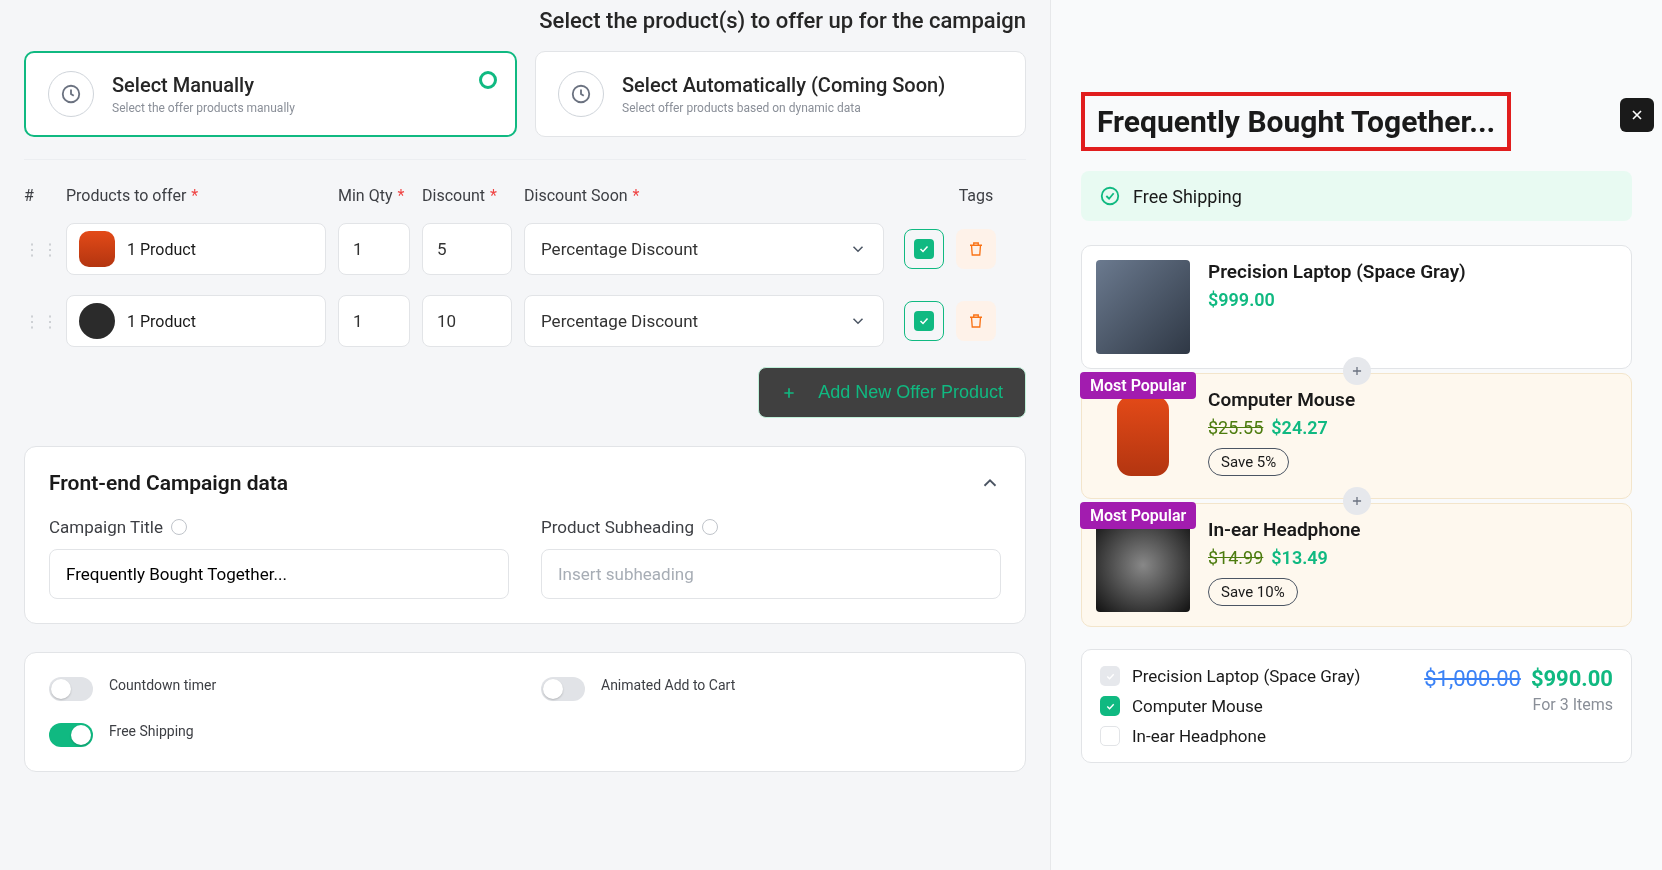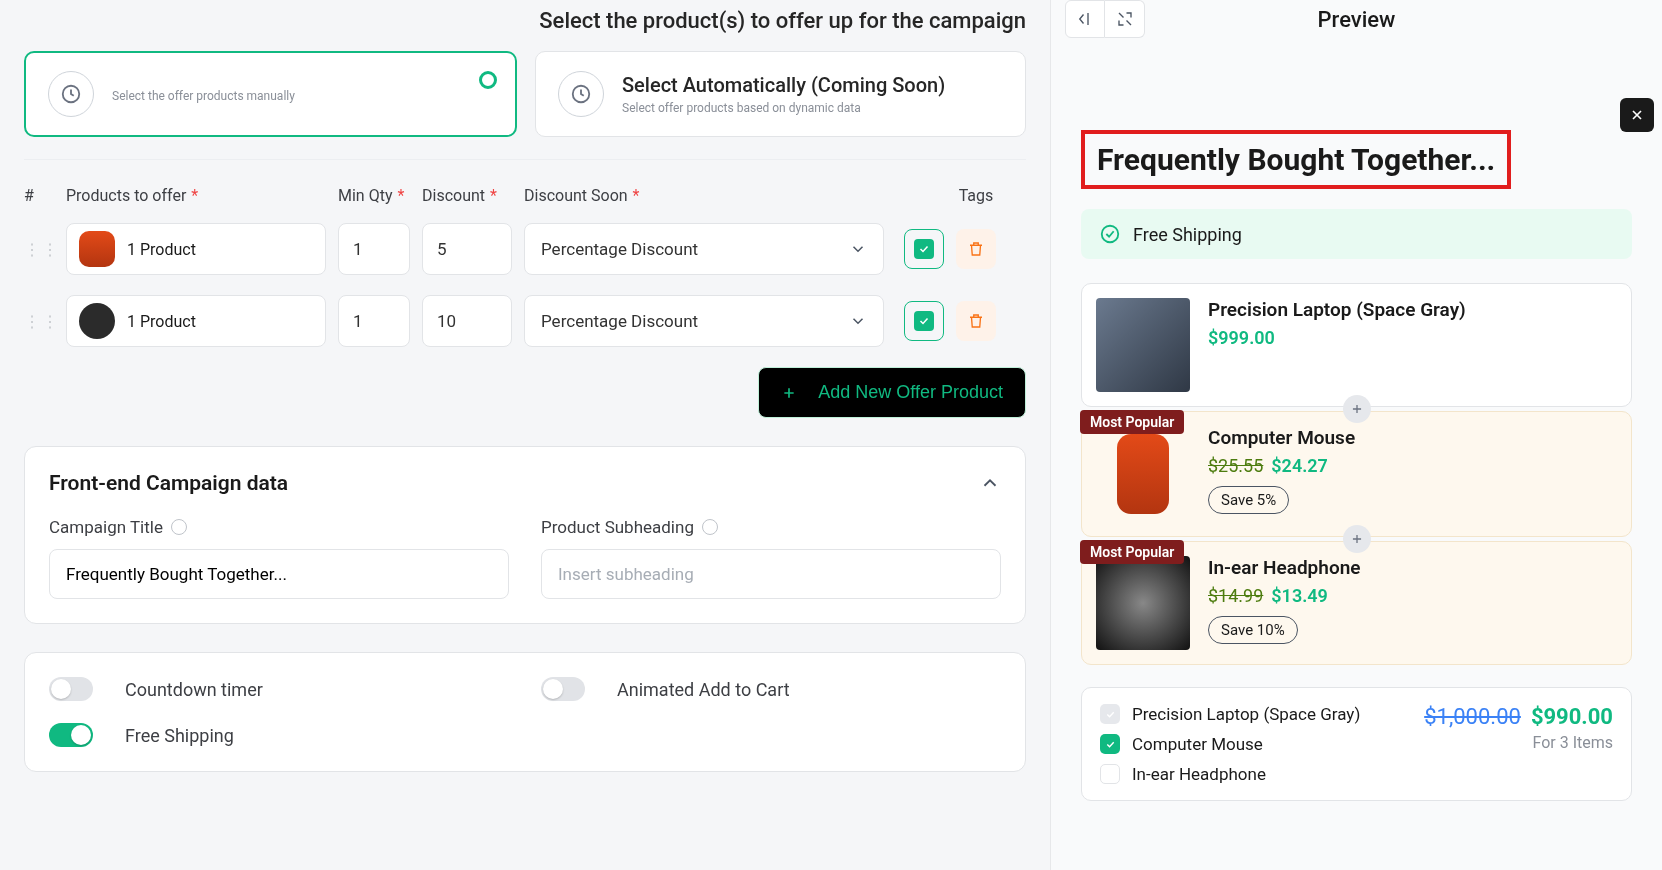--- a/index.html
+++ b/index.html
@@ -36,34 +36,34 @@
   .inp-min { width: 72px; }
   .inp-disc { width: 90px; }
   .sel { width: 360px; height: 52px; border: 1px solid #e2e4e7; border-radius: 8px; background: #fff; padding: 0 16px; display: flex; align-items: center; justify-content: space-between; font-size: 17px; color:#333;}
   .chev { width:18px;height:18px;stroke:#4b5563;fill:none;stroke-width:2;}
   .chk { width: 40px; height: 40px; border: 1.5px solid #10b981; border-radius: 8px; display: flex; align-items: center; justify-content: center; margin-left: 8px;}
   .chk-inner{ width:20px;height:20px; background:#10b981; border-radius:4px; display:flex;align-items:center;justify-content:center;}
   .chk-inner svg{width:12px;height:12px;stroke:#fff;fill:none;stroke-width:3;}
   .trash { width: 40px; height: 40px; background: #fef2e9; border-radius: 8px; display: flex; align-items: center; justify-content: center; }
   .trash svg{width:18px;height:18px;stroke:#f97316;fill:none;stroke-width:1.8;}
 
-  .add-btn { margin-left:auto; display:flex;align-items:center;gap:21px; background:#000000; border:1px solid #bff0d9; color:#10b981; font-size:18px; font-weight:500; padding:14px 22px; border-radius:8px; }
+  .add-btn { margin-left:auto; display:flex;align-items:center;gap:21px; background:#404040; border:1px solid #bff0d9; color:#10b981; font-size:18px; font-weight:500; padding:14px 22px; border-radius:8px; }
   .add-btn svg{width:16px;height:16px;stroke:#10b981;stroke-width:2.5;fill:none;}
 
   .panel { background:#fff; border:1px solid #e2e4e7; border-radius:12px; padding:24px; margin-top:28px;}
   .panel-head { display:flex;justify-content:space-between;align-items:center; margin-bottom:22px;}
   .panel-head h2{font-size:21px; font-weight:600;}
   .field-row { display:flex; gap:32px;}
   .field{flex:1;}
   .field label{display:flex;align-items:center;gap:8px;font-size:17px;color:#3d3f44;margin-bottom:12px;}
   .field input{width:100%;height:50px;border:1px solid #e2e4e7;border-radius:8px;padding:0 16px;font-size:17px;}
   .info-circ{width:16px;height:16px;border:1.5px solid #c0c4ca;border-radius:50%;}
 
   .toggle-row{display:flex;gap:32px;}
-  .toggle-item{display:flex;align-items:center;gap:32px;font-size:18px;color:#3d3f44;flex:1;}
+  .toggle-item{display:flex;gap:16px;font-size:14px;color:#3d3f44;flex:1;}
   .switch{width:44px;height:24px;background:#e1e3e7;border-radius:99px;position:relative;}
   .switch .knob{position:absolute;top:2px;left:2px;width:20px;height:20px;background:#fff;border-radius:50%;box-shadow:0 1px 2px rgba(0,0,0,.2);}
   .switch.on{background:#10b981;}
   .switch.on .knob{left:22px;}
 
   .topbar{display:flex;align-items:center;justify-content:center;position:relative;height:38px;}
   .topbar-icons{position:absolute;left:14px;top:0;display:flex;gap:0;}
   .ticon{width:40px;height:38px;border:1px solid #e2e4e7;display:flex;align-items:center;justify-content:center;background:#fff;}
   .ticon:first-child{border-radius:6px 0 0 6px;}
   .ticon:last-child{border-radius:0 6px 6px 0;border-left:none;}
@@ -79,21 +79,21 @@
 
   .pcard{background:#fff;border:1px solid #e2e4e7;border-radius:10px;padding:14px;display:flex;gap:18px;align-items:flex-start;position:relative;}
   .pcard.hl{background:#fef8ee;border-color:#f3e5cb;}
   .pimg{width:94px;height:94px;border-radius:4px;background:#444 center/cover;}
   .pimg.laptop{background:linear-gradient(135deg,#6b7a8f,#2f3845);}
   .pimg.mouse{background:linear-gradient(#e34a18,#b33510);border-radius:14px;width:52px;height:80px;margin:8px 21px;}
   .pimg.head{background:radial-gradient(circle at 50% 50%,#888,#111);}
   .pinfo h4{font-size:19px;font-weight:600;margin-bottom:6px;}
   .price{font-size:18px;color:#4d7c0f;text-decoration:line-through;}
   .price.now{color:#10b981;text-decoration:none;font-weight:600;margin-left:8px;}
-  .badge-pop{position:absolute;top:-2px;left:-2px;background:#7f1d1d;color:#fff;font-size:14px;font-weight:600;padding:4px 10px;border-radius:4px;}
+  .badge-pop{position:absolute;top:-2px;left:-2px;background:#a21caf;color:#fff;font-size:16px;font-weight:600;padding:4px 10px;border-radius:4px;}
   .save-pill{display:inline-block;border:1.3px solid #4b5563;border-radius:99px;padding:4px 12px;font-size:15px;margin-top:10px;}
   .plus-dot{width:28px;height:28px;background:#e6e8ec;border-radius:50%;display:flex;align-items:center;justify-content:center;margin:-12px auto;position:relative;z-index:2;}
   .plus-dot svg{width:14px;height:14px;stroke:#6b7280;stroke-width:2.2;fill:none;}
 
   .summary{border:1px solid #e2e4e7;border-radius:10px;background:#fff;margin-top:22px;padding:16px 18px;display:flex;justify-content:space-between;}
   .slist{display:flex;flex-direction:column;gap:10px;font-size:17px;}
   .srow{display:flex;align-items:center;gap:12px;}
   .sbox{width:20px;height:20px;border-radius:5px;background:#e6e8ec;display:flex;align-items:center;justify-content:center;}
   .sbox.on{background:#10b981;}
   .sbox svg{width:11px;height:11px;stroke:#fff;stroke-width:3;fill:none;}
@@ -112,20 +112,21 @@
 
   <div class="cards-row">
     <div class="card selected">
       <div class="card-icon">
         <svg viewBox="0 0 24 24">
             <circle cx="12" cy="12" r="9"></circle>
             <path d="M12 7v5l3 2"></path>
           </svg>
       </div>
       <div class="card-txt">
+        <h3>Select Manually</h3>
         <p>Select the offer products manually</p>
       </div>
       <div class="radio-dot"></div>
     </div>
     <div class="card">
       <div class="card-icon">
         <svg viewBox="0 0 24 24">
             <circle cx="12" cy="12" r="9"></circle>
             <path d="M12 7v5l3 2"></path>
           </svg>
@@ -258,35 +259,20 @@
         <div class="switch on">
             <div class="knob"></div>
           </div>
         <span>Free Shipping</span>
       </div>
     </div>
   </div>
 </div>
 
 <div class="right">
-  <div class="topbar">
-    <div class="topbar-icons">
-      <div class="ticon">
-          <svg viewBox="0 0 24 24">
-            <path d="M10 6l-5 6 5 6M16 4v16"></path>
-          </svg>
-        </div>
-      <div class="ticon">
-          <svg viewBox="0 0 24 24">
-            <path d="M4 4l6 6M20 20l-6-6M14 4h6v6M10 20H4v-6"></path>
-          </svg>
-        </div>
-    </div>
-    <div class="preview-title">Preview</div>
-  </div>
   <div class="close-x">
       <svg viewBox="0 0 24 24">
         <path d="M6 6l12 12M18 6L6 18"></path>
       </svg>
     </div>
 
   <div class="preview-body">
     <div class="fbt-head">Frequently Bought Together...</div>
     <div class="ship-banner">
       <svg viewBox="0 0 24 24">

